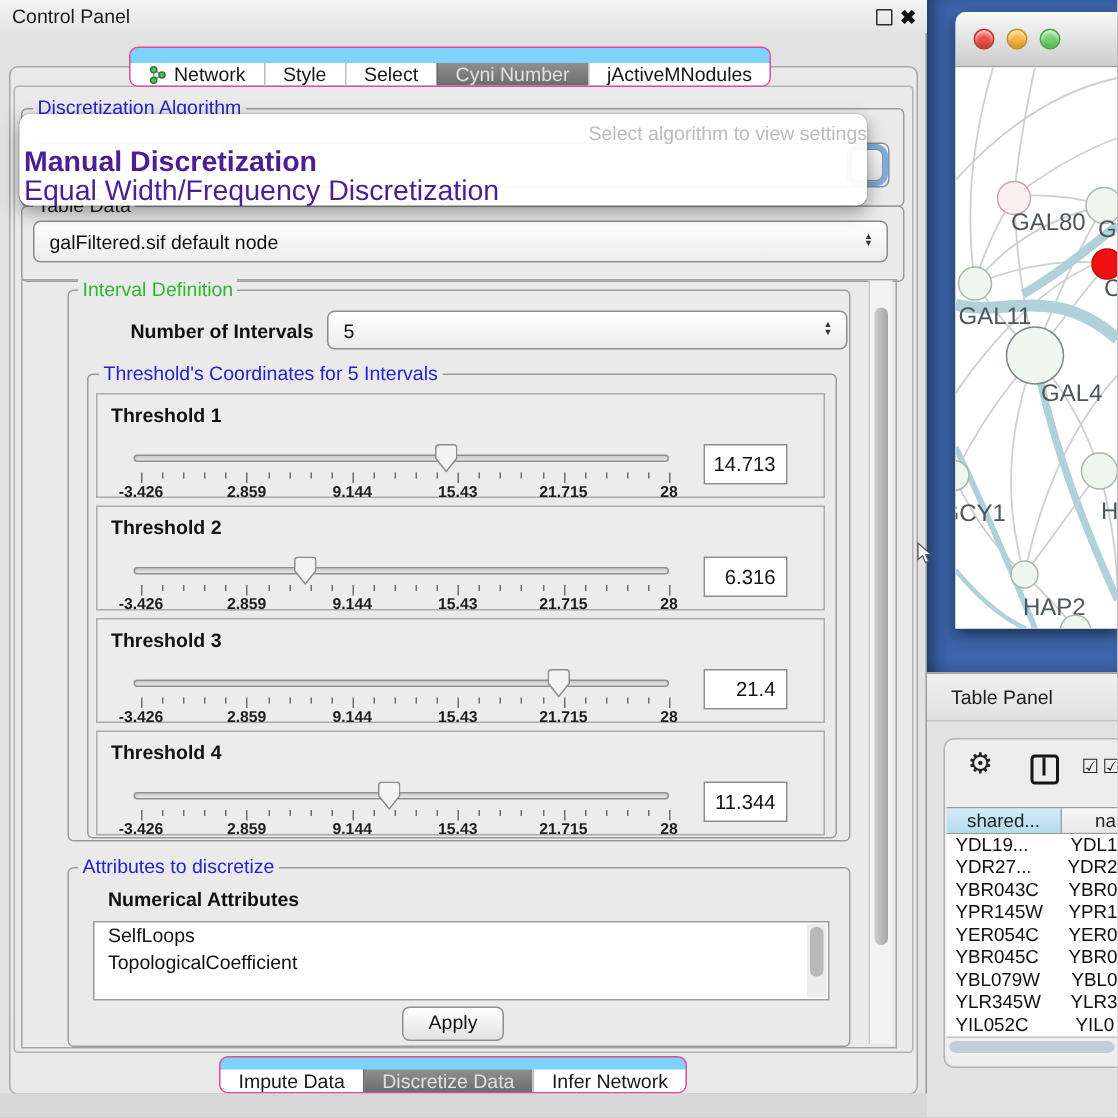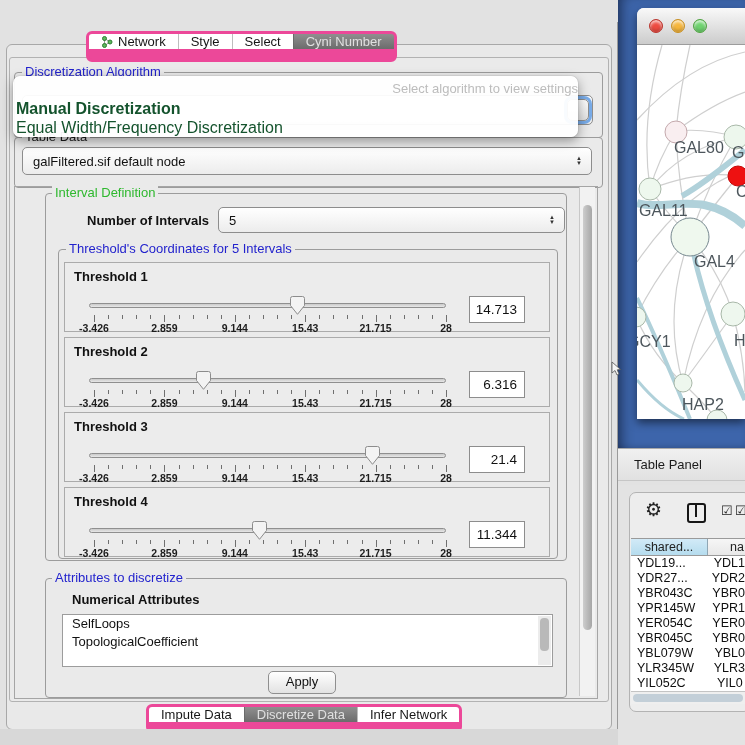--- a/index.html
+++ b/index.html
@@ -14,22 +14,22 @@
   #float-btn{position:absolute;left:584px;top:6px;width:9px;height:9px;border:1.5px solid #2c2c2c;border-radius:1px;}
   #close-btn{position:absolute;left:600px;top:1px;font-size:13px;font-weight:bold;color:#111;line-height:22px;}
   #leftwin{left:0;top:22px;width:618px;height:723px;background:#e2e2e2;border-right:1px solid #9a9a9a;box-sizing:border-box;}
 
   #outer-panel{left:6px;top:22px;width:604px;height:684px;background:#e9e9e9;
                border:1px solid #a8a8a8;border-radius:6px;}
   #inner-panel{left:9px;top:35px;width:598px;height:643px;background:#eaeaea;
                border:1px solid #b2b2b2;border-radius:3px;}
 
   
-  .tabstrip{position:absolute;display:inline-flex;background:#ec4899;border:3px solid #ec4899;
-            border-radius:6px;overflow:hidden;align-items:flex-start;}
+  .tabstrip{position:absolute;display:inline-flex;background:#7dd3fc;border:1px solid #ec4899;
+            border-radius:6px;overflow:hidden;align-items:flex-end;}
   #top-tabs{left:86px;top:9px;height:25px;}
   #bottom-tabs{left:146px;top:682px;height:23px;}
   .tab{display:flex;align-items:center;gap:5px;padding:0 12px;font-size:13px;color:#161616;background:#fff;}
   .tab+.tab{border-left:1px solid #bdbdbd;}
   .tab.sel{background:linear-gradient(#8f8f8f,#6c6c6c);color:#e0e0e0;border-left:1px solid #6a6a6a;}
   .tabicon{display:inline-flex;}
 
   
   .group{position:absolute;border:1px solid #9c9c9c;border-radius:4px;}
   .gtitle{position:absolute;font-size:13px;line-height:13px;background:#eaeaea;padding:0 3px;white-space:nowrap;}
@@ -46,21 +46,21 @@
         background:linear-gradient(#fdfdfd,#e2e2e2);border:1px solid #8d8d8d;
         box-shadow:0 0 0 3px rgba(98,158,229,0.85);box-sizing:border-box;}
   #td-combo{left:22px;top:125px;width:570px;height:28px;}
   #noi-combo{left:218px;top:185px;width:347px;height:26px;}
 
   
   #algo-popup{position:absolute;left:13px;top:54px;width:565px;height:61px;z-index:60;
       background:rgba(255,255,255,0.95);border-radius:7px;
       box-shadow:0 4px 12px rgba(0,0,0,0.38),0 0 1px rgba(0,0,0,0.45);}
   .pop-ph{height:23px;line-height:26px;text-align:right;color:#bcbcbc;font-size:13px;}
-  .pop-opt{height:19px;line-height:19px;padding-left:3px;font-size:16px;color:#14532d;white-space:nowrap;}
+  .pop-opt{height:19px;line-height:19px;padding-left:3px;font-size:19px;color:#4c1d95;white-space:nowrap;}
   .pop-opt.b{font-weight:bold;}
 
   
   #scrollpane{left:14px;top:164px;width:582px;height:511px;border:1px solid #a5a5a5;}
   #vscroll{left:579px;top:165px;width:16px;height:509px;background:#f2f2f2;border-left:1px solid #c8c8c8;box-sizing:border-box;}
   #vscroll .vthumb{position:absolute;left:3px;top:18px;width:9px;height:425px;border-radius:4.5px;
         background:linear-gradient(90deg,#cdcdcd,#a6a6a6);}
 
   
   #noi-label{left:87px;top:191px;font-size:13px;font-weight:bold;color:#111;}
@@ -132,20 +132,25 @@
   #hscroll{left:631px;top:691px;width:114px;height:13px;background:#efefef;border-top:1px solid #c4c4c4;box-sizing:border-box;}
   #hscroll .hthumb{position:absolute;left:2px;top:2px;right:2px;height:8px;border-radius:4px;background:#c3cfd8;}
 
   #cursor{left:611px;top:361px;z-index:80;}
 </style>
 </head>
 <body>
 
 <div id="root">
 
+  <div class="abs" id="titlebar">
+    <span id="win-title">Control Panel</span>
+    <span id="float-btn"></span>
+    <span id="close-btn">✖</span>
+  </div>
 
   <div class="abs" id="leftwin">
     <div class="abs" id="outer-panel"></div>
     <div class="abs" id="inner-panel"></div>
 
     <div class="tabstrip" id="top-tabs">
         <div class="tab">
           <span class="tabicon">
             <svg width="12" height="14" viewBox="0 0 12 14">
               <path d="M3.5 3.5 L3.5 10.5 M3.5 3.5 L9 7 M3.5 10.5 L9 7" stroke="#9a9a9a" stroke-width="1" fill="none"></path>
@@ -157,20 +162,23 @@
           <span>Network</span>
         </div>
         <div class="tab">
           <span>Style</span>
         </div>
         <div class="tab">
           <span>Select</span>
         </div>
         <div class="tab sel">
           <span>Cyni Number</span>
+        </div>
+        <div class="tab">
+          <span>jActiveMNodules</span>
         </div>
       </div>
 
     <div class="group" style="left:14px;top:50px;width:587px;height:64px;"></div>
     <span class="gtitle blue" style="left:22px;top:43px;">Discretization Algorithm</span>
     <div class="combo" id="algo-combo">
       <span id="algo-stepper"></span>
     </div>
 
     <div id="algo-popup">

